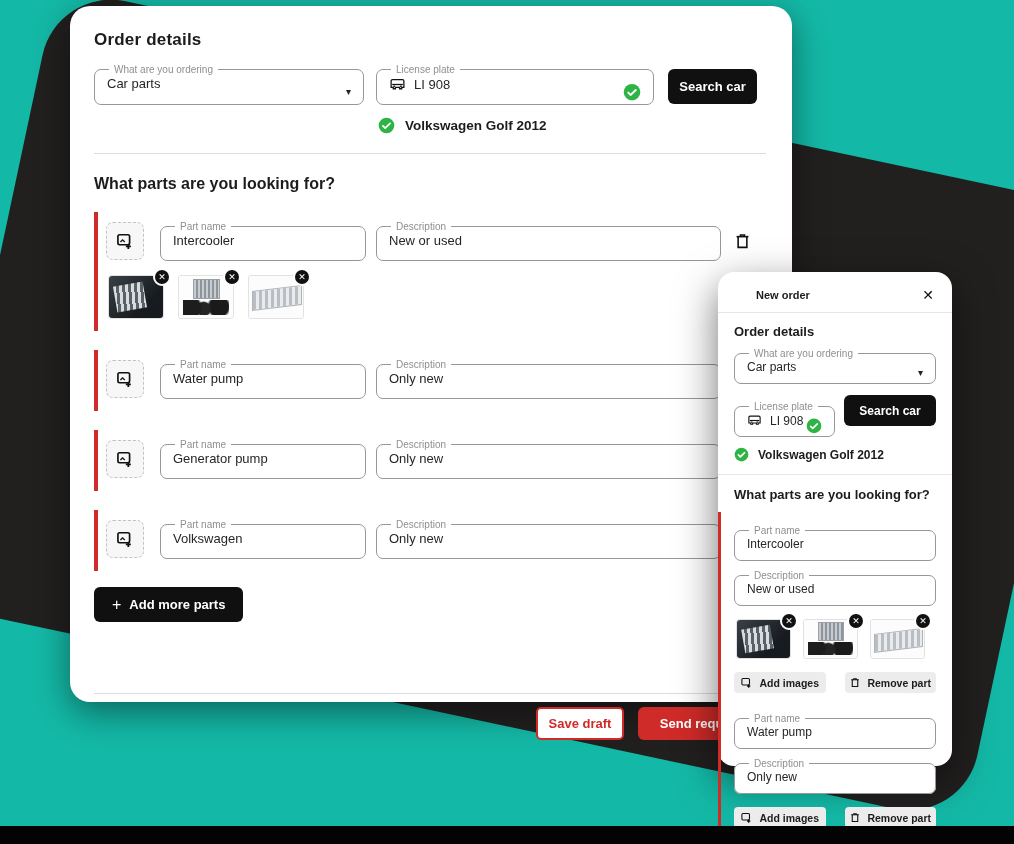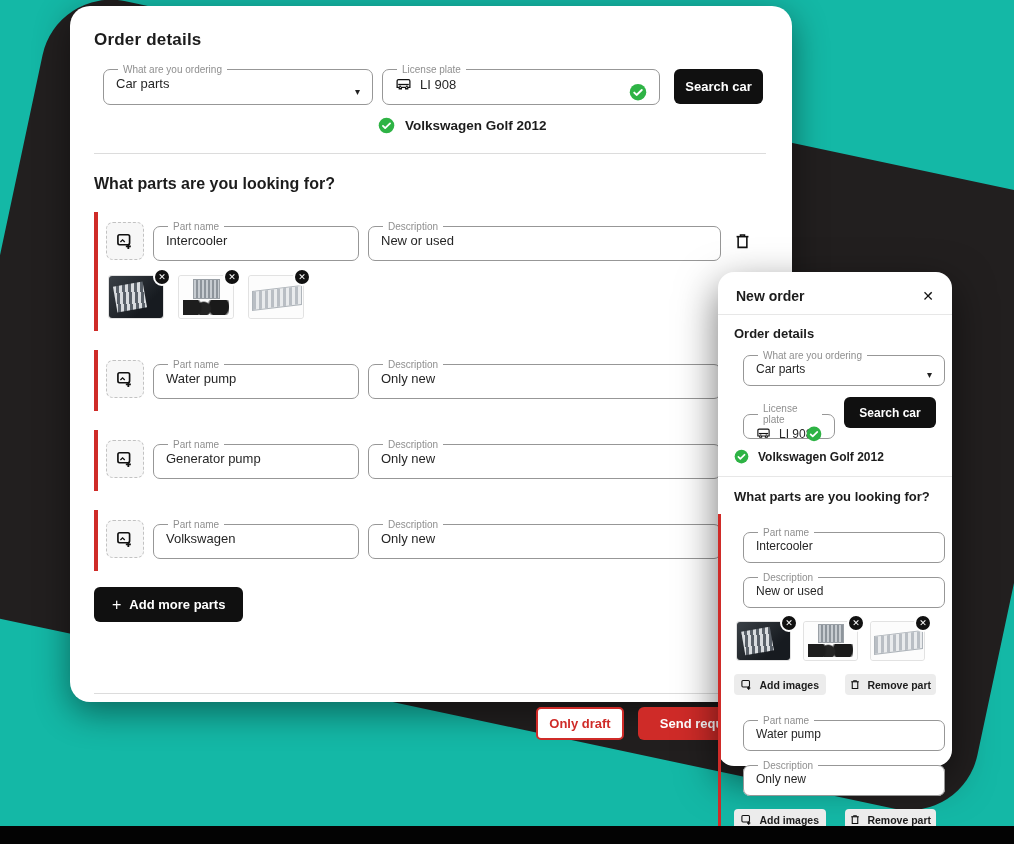--- a/index.html
+++ b/index.html
@@ -19,21 +19,21 @@
                   background:#fff; border-radius:16px; z-index:2; padding:12px 16px 0 16px;
                   box-shadow:0 14px 40px rgba(0,0,0,.55); }
 
   h1.title { font-size:17px; font-weight:700; letter-spacing:.2px; }
   h2.sub   { font-size:16px; font-weight:700; }
 
   .divider { border:none; border-top:1px solid #dcdcdc; height:0; }
 
   
   fieldset.outlined { border:1px solid #979797; border-radius:7px; background:#fff;
-                      padding:0 12px 8px 12px; position:relative;margin-left:9px; }
+                      padding:0 12px 8px 12px; position:relative; }
   fieldset.outlined legend { font-size:10px; color:#8f8f8f; padding:0 5px; margin-left:2px; line-height:1.1; }
   .field-value { font-size:13px; color:#262626; display:flex; align-items:center; gap:8px; margin-top:1px;
                  white-space:nowrap; overflow:hidden; }
   .adorn-right { position:absolute; right:12px; top:50%; transform:translateY(-38%); display:flex; align-items:center; }
   .caret { font-size:10px; color:#222; }
 
   
   .btn { display:inline-flex; align-items:center; justify-content:center; gap:8px;
          border-radius:6px; font-weight:700; cursor:pointer; border:none; white-space:nowrap; }
   .btn-black { background:#101010; color:#fff; }
@@ -81,21 +81,21 @@
                    border:1px solid #aeb4ba; transform:skewY(-7deg); }
   .d-add-more { height:35px; font-size:13px; padding:0 18px; margin-top:16px; }
   .plus-glyph { font-size:16px; font-weight:400; }
   .d-div2 { margin-top:71px; }
   .d-footer { display:flex; justify-content:flex-end; gap:14px; padding:13px 2px 0 0; }
   .d-save { width:88px; height:33px; font-size:13px; }
   .d-send { width:126px; height:33px; font-size:13px; }
 
   
   .m-header { display:flex; align-items:center; justify-content:space-between; padding:4px 2px 10px 2px; }
-  .m-title { font-size:14px; font-weight:700; }
+  .m-title { font-size:11px; font-weight:700;margin-left:20px; }
   .m-close { background:none; border:none; font-size:14px; cursor:pointer; color:#111; line-height:1; }
   .m-div { border:none; border-top:1px solid #e7e7e7; margin:0 -16px; }
   .m-section-title { font-size:13px; font-weight:700; margin-top:11px; }
   .m-select { width:100%; height:36px; margin-top:9px; }
   .m-select .field-value, .m-field .field-value { font-size:12px; }
   .m-select legend, .m-field legend { font-size:9.5px; }
   .m-license-row { display:flex; align-items:flex-start; margin-top:8px; }
   .m-license { flex:1; height:36px; }
   .m-search { width:92px; height:31px; font-size:12px; margin-left:9px; margin-top:3px; }
   .m-vw { display:flex; align-items:center; gap:9px; margin-top:10px; font-size:12px; font-weight:700; }
@@ -306,21 +306,21 @@
     </div>
 
     <button class="btn btn-black d-add-more">
       <span class="plus-glyph">+</span>
       <span>Add more parts</span>
     </button>
 
     <hr class="divider d-div2">
 
     <div class="d-footer">
-      <button class="btn btn-outline-red d-save">Only draft</button>
+      <button class="btn btn-outline-red d-save">Save draft</button>
       <button class="btn btn-red d-send">Send request</button>
     </div>
   </section>
 
   <section class="card-mobile">
     <div class="m-header">
       <span class="m-title">New order</span>
       <button class="m-close">✕</button>
     </div>
     <hr class="m-div">

